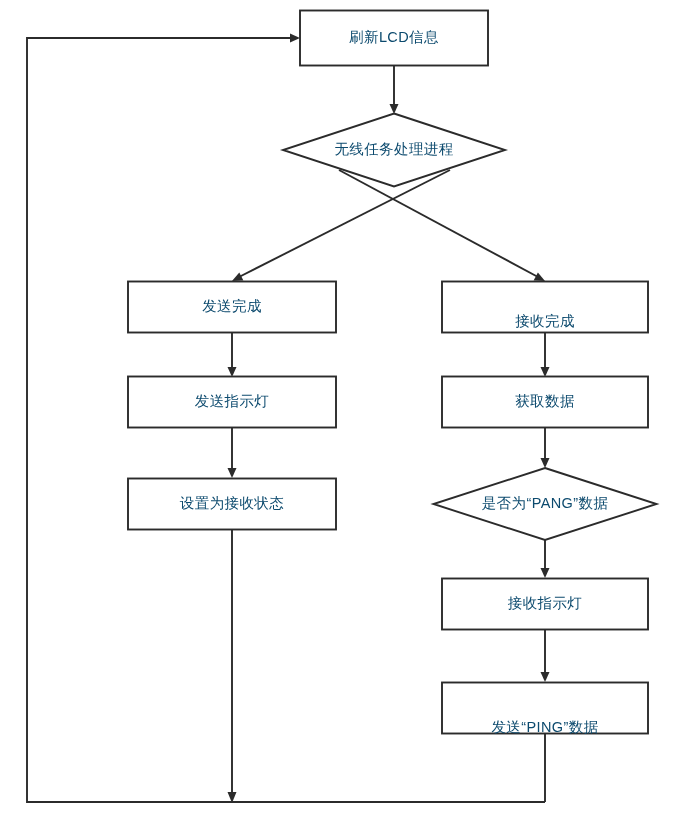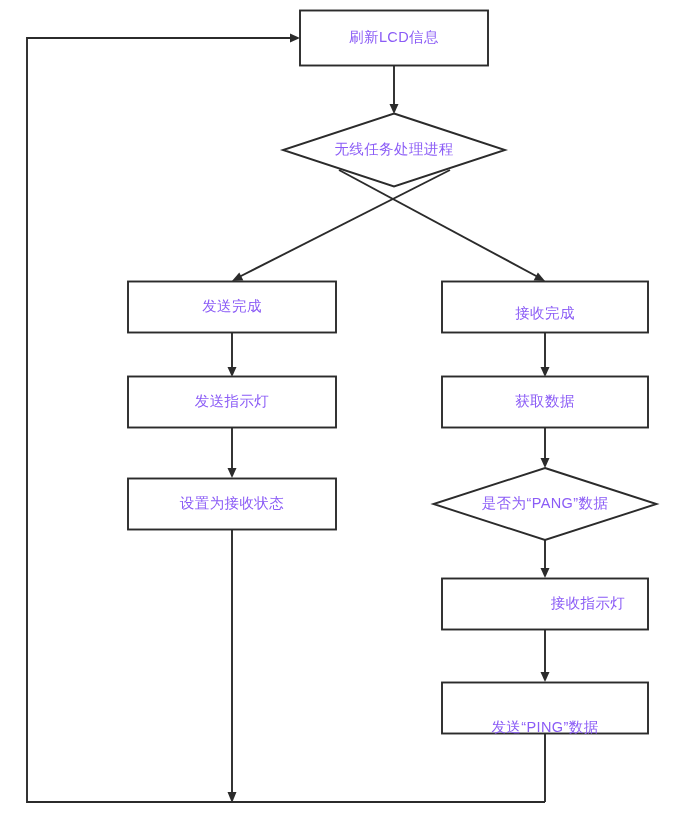--- a/index.html
+++ b/index.html
@@ -42,21 +42,21 @@
     fill: none;
     stroke-linecap: butt;
   }
   .edge-arrow {
     fill: #2b2b2b;
     stroke: none;
   }
   .node-text {
     position: absolute;
     text-align: center;
-    color: #8b5cf6;
+    color: #0c4a6e;
     font-size: 14.5px;
     line-height: 1.1;
     white-space: nowrap;
     letter-spacing: 0.4px;
     transform: translate(-50%, -50%);
     pointer-events: none;
   }
 </style>
 </head>
 <body>
@@ -149,23 +149,23 @@
   <div class="node-text" style="left:394px; top:38px;">刷新LCD信息</div>
 
   <div class="node-text" style="left:394px; top:150px;">无线任务处理进程</div>
 
   <div class="node-text" style="left:232px; top:307px;">发送完成</div>
 
   <div class="node-text" style="left:232px; top:402px;">发送指示灯</div>
 
   <div class="node-text" style="left:232px; top:504px;text-align:center;">设置为接收状态</div>
 
-  <div class="node-text" style="left:545px; top:314px;">接收完成</div>
+  <div class="node-text" style="left:545px; top:322px;">接收完成</div>
 
   <div class="node-text" style="left:545px; top:402px;text-align:right;">获取数据</div>
 
   <div class="node-text" style="left:545px; top:504px;">是否为“PANG”数据</div>
 
-  <div class="node-text" style="left:545px; top:604px;margin-left:43px;">接收指示灯</div>
+  <div class="node-text" style="left:545px; top:604px;">接收指示灯</div>
 
   <div class="node-text" style="left:545px; top:728px;">发送“PING”数据</div>
 
 </div>
 
 </body></html>

